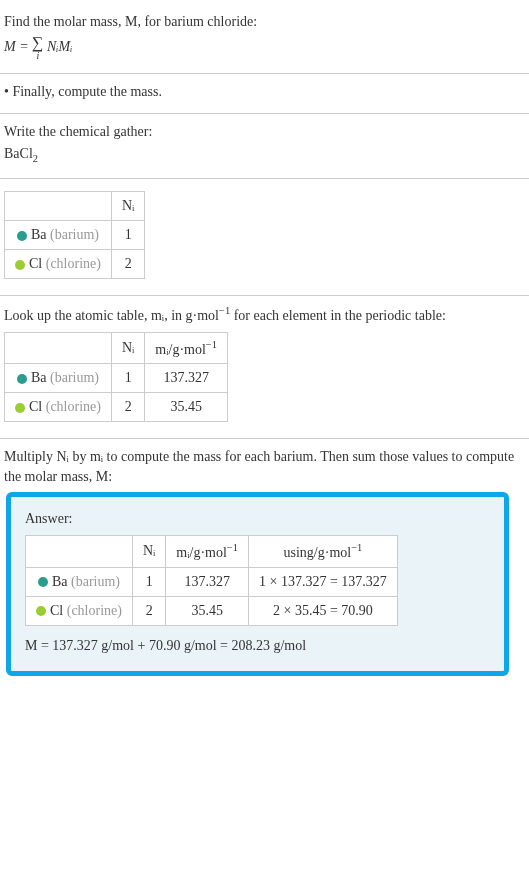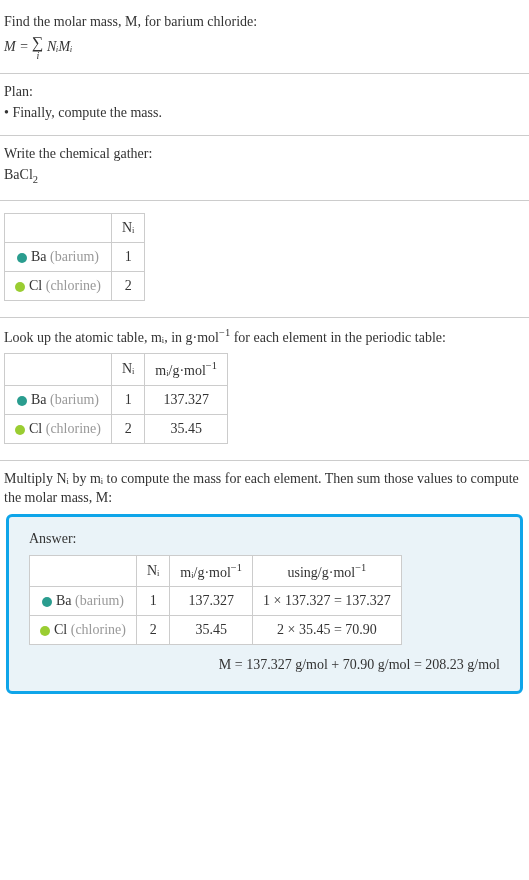--- a/index.html
+++ b/index.html
@@ -64,24 +64,24 @@
       vertical-align: middle;
     }
     .el-name {
       color: #333;
     }
     .el-paren {
       color: #999;
     }
     .answer-box {
       background: #eaf3f8;
-      border: 3px solid #0ea5e9;
+      border: 5px solid #0ea5e9;
       border-radius: 6px;
-      padding: 10px 20px 14px 20px;
-      margin: 6px 2px 2px 2px;
+      padding: 10px 20px 14px 14px;
+      margin: 6px 16px 2px 2px;
     }
     .answer-box table {
       background: #fff;
     }
     .answer-label {
       margin-bottom: 6px;
     }
     .sigma {
       font-size: 16px;
     }
@@ -102,21 +102,20 @@
 <body>
 
 <div class="section">
   <div class="text-line">Find the molar mass, M, for barium chloride:</div>
   <div class="formula-line">
     <span>M = </span><span class="sum-wrap"><span class="sigma">∑</span><span class="under">i</span></span><span> NᵢMᵢ</span>
   </div>
 </div>
 
 <div class="section">
-  <div class="text-line">Plan:</div>
   <div class="text-line">• Finally, compute the mass.</div>
 </div>
 
 <div class="section">
   <div class="text-line">Write the chemical gather:</div>
   <div class="text-line">
     <span>BaCl</span><sub>2</sub>
   </div>
 </div>
 
@@ -158,21 +157,21 @@
     <tr>
       <td><span class="dot" style="background:#9acd32"></span><span class="el-name">Cl</span> <span class="el-paren">(chlorine)</span></td>
       <td class="center">2</td>
       <td>35.45</td>
     </tr>
   </tbody>
     </table>
 </div>
 
 <div class="section" style="border-bottom:none;">
-  <div class="text-line">Multiply Nᵢ by mᵢ to compute the mass for each element. Then sum those values to compute the molar mass, M:</div>
+  <div class="text-line">Multiply Nᵢ by mᵢ to compute the mass for each barium. Then sum those values to compute the molar mass, M:</div>
 
   <div class="answer-box">
     <div class="answer-label text-line">Answer:</div>
     <table>
       <tbody>
           <tr>
         <th></th>
         <th>Nᵢ</th>
         <th><span>mᵢ/g·mol</span><sup>−1</sup></th>
         <th><span>using/g·mol</span><sup>−1</sup></th>
@@ -184,15 +183,15 @@
         <td>1 × 137.327 = 137.327</td>
       </tr>
       <tr>
         <td><span class="dot" style="background:#9acd32"></span><span class="el-name">Cl</span> <span class="el-paren">(chlorine)</span></td>
         <td class="center">2</td>
         <td>35.45</td>
         <td>2 × 35.45 = 70.90</td>
       </tr>
     </tbody>
       </table>
-    <div class="text-line formula-line" style="margin-top:10px; font-style:normal;text-align:right;">M = 137.327 g/mol + 70.90 g/mol = 208.23 g/mol</div>
+    <div class="text-line formula-line" style="margin-top:10px; font-style:normal;">M = 137.327 g/mol + 70.90 g/mol = 208.23 g/mol</div>
   </div>
 </div>
 
 </body></html>

